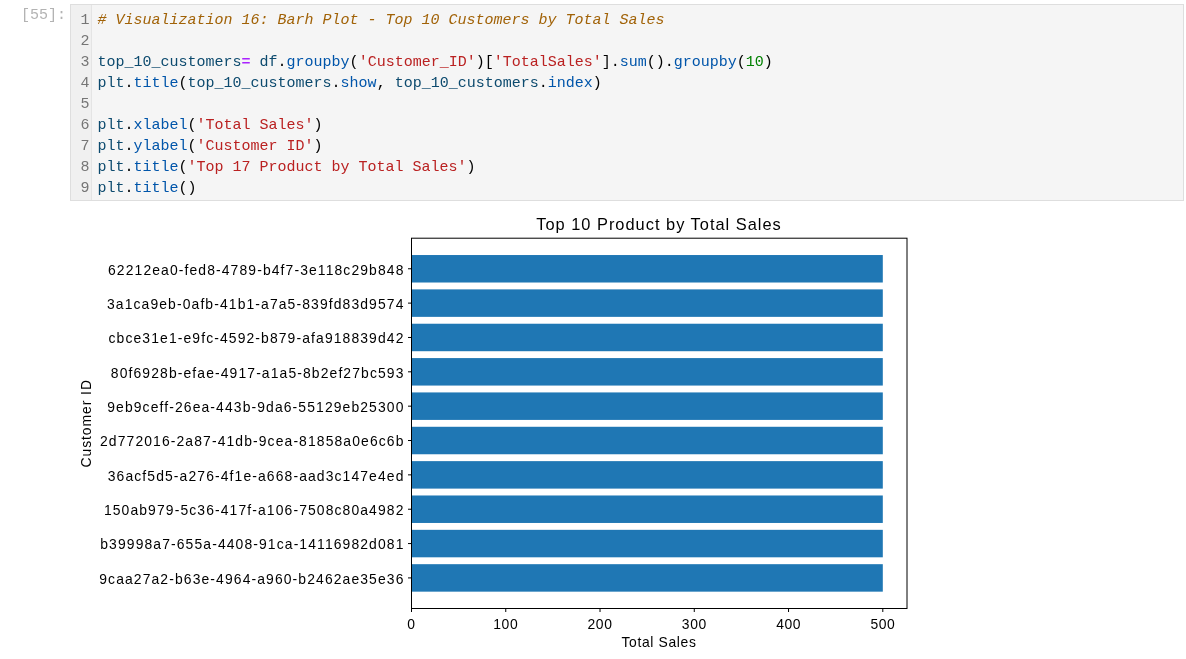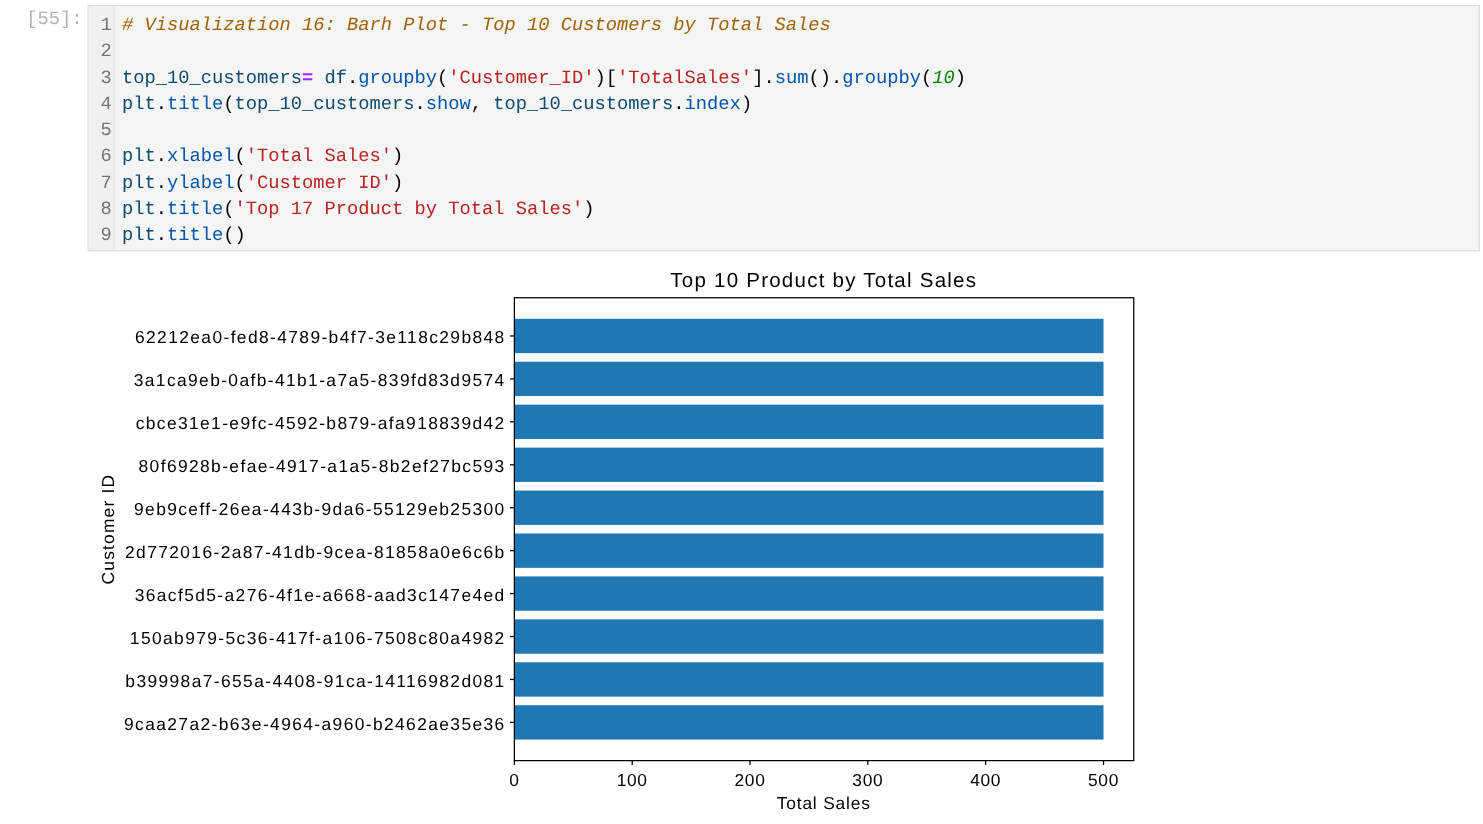--- a/index.html
+++ b/index.html
@@ -23,21 +23,21 @@
   }
   pre.code {
     position:absolute; left:26.5px; top:4.5px;
     font-family:"Liberation Mono", monospace; font-size:15px; line-height:21px;
     color:#000;
   }
   .c { color:#a16207; font-style:italic; }
   .o { color:#AA22FF; font-weight:bold; }
   .p { color:#0055aa;margin-top:38px; }
   .s { color:#BA2121;font-family:Liberation Mono, monospace; }
-  .n { color:#008000;font-style:italic; }
+  .n { color:#008000; }
   .v { color:#0c4a6e; }
   svg.chart { position:absolute; left:0; top:0; }
   svg text { font-family:"Liberation Sans", sans-serif; fill:#000; }
 </style>
 </head>
 <body>
   <div class="prompt">
     <span>[55]:</span>
   </div>
   <div class="cell">

